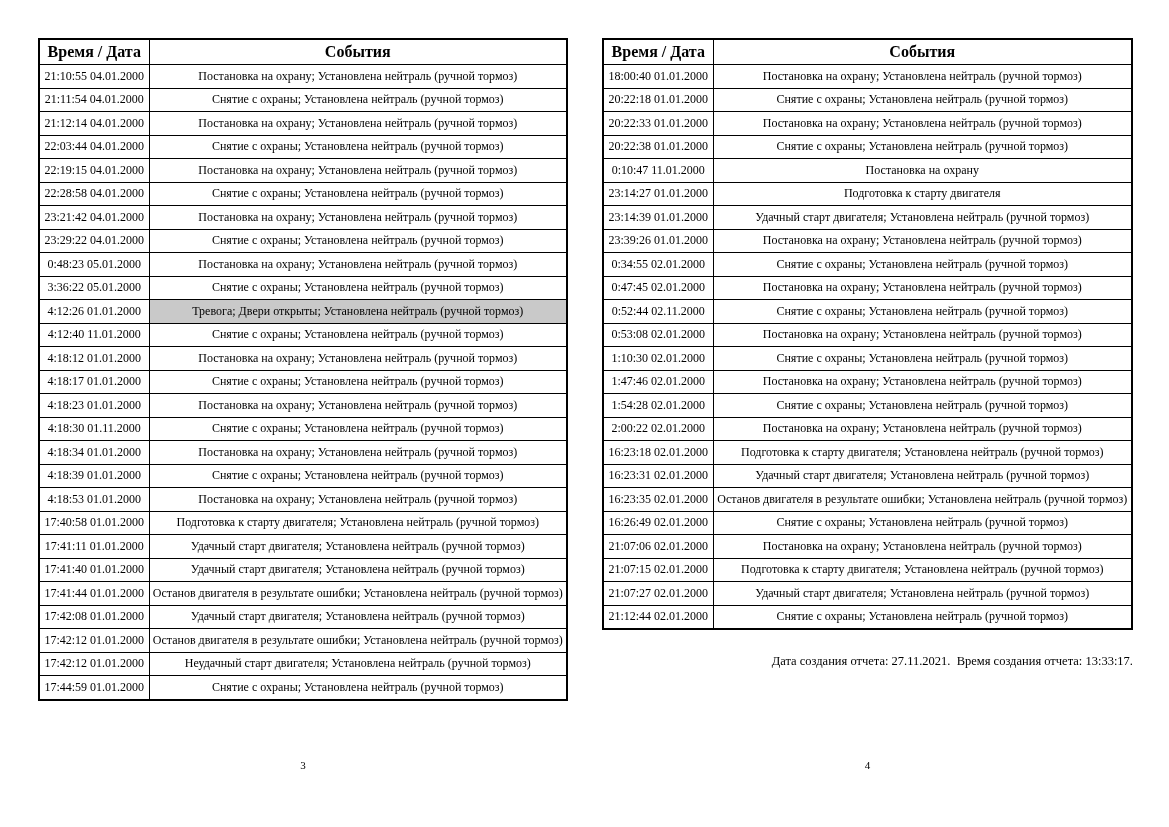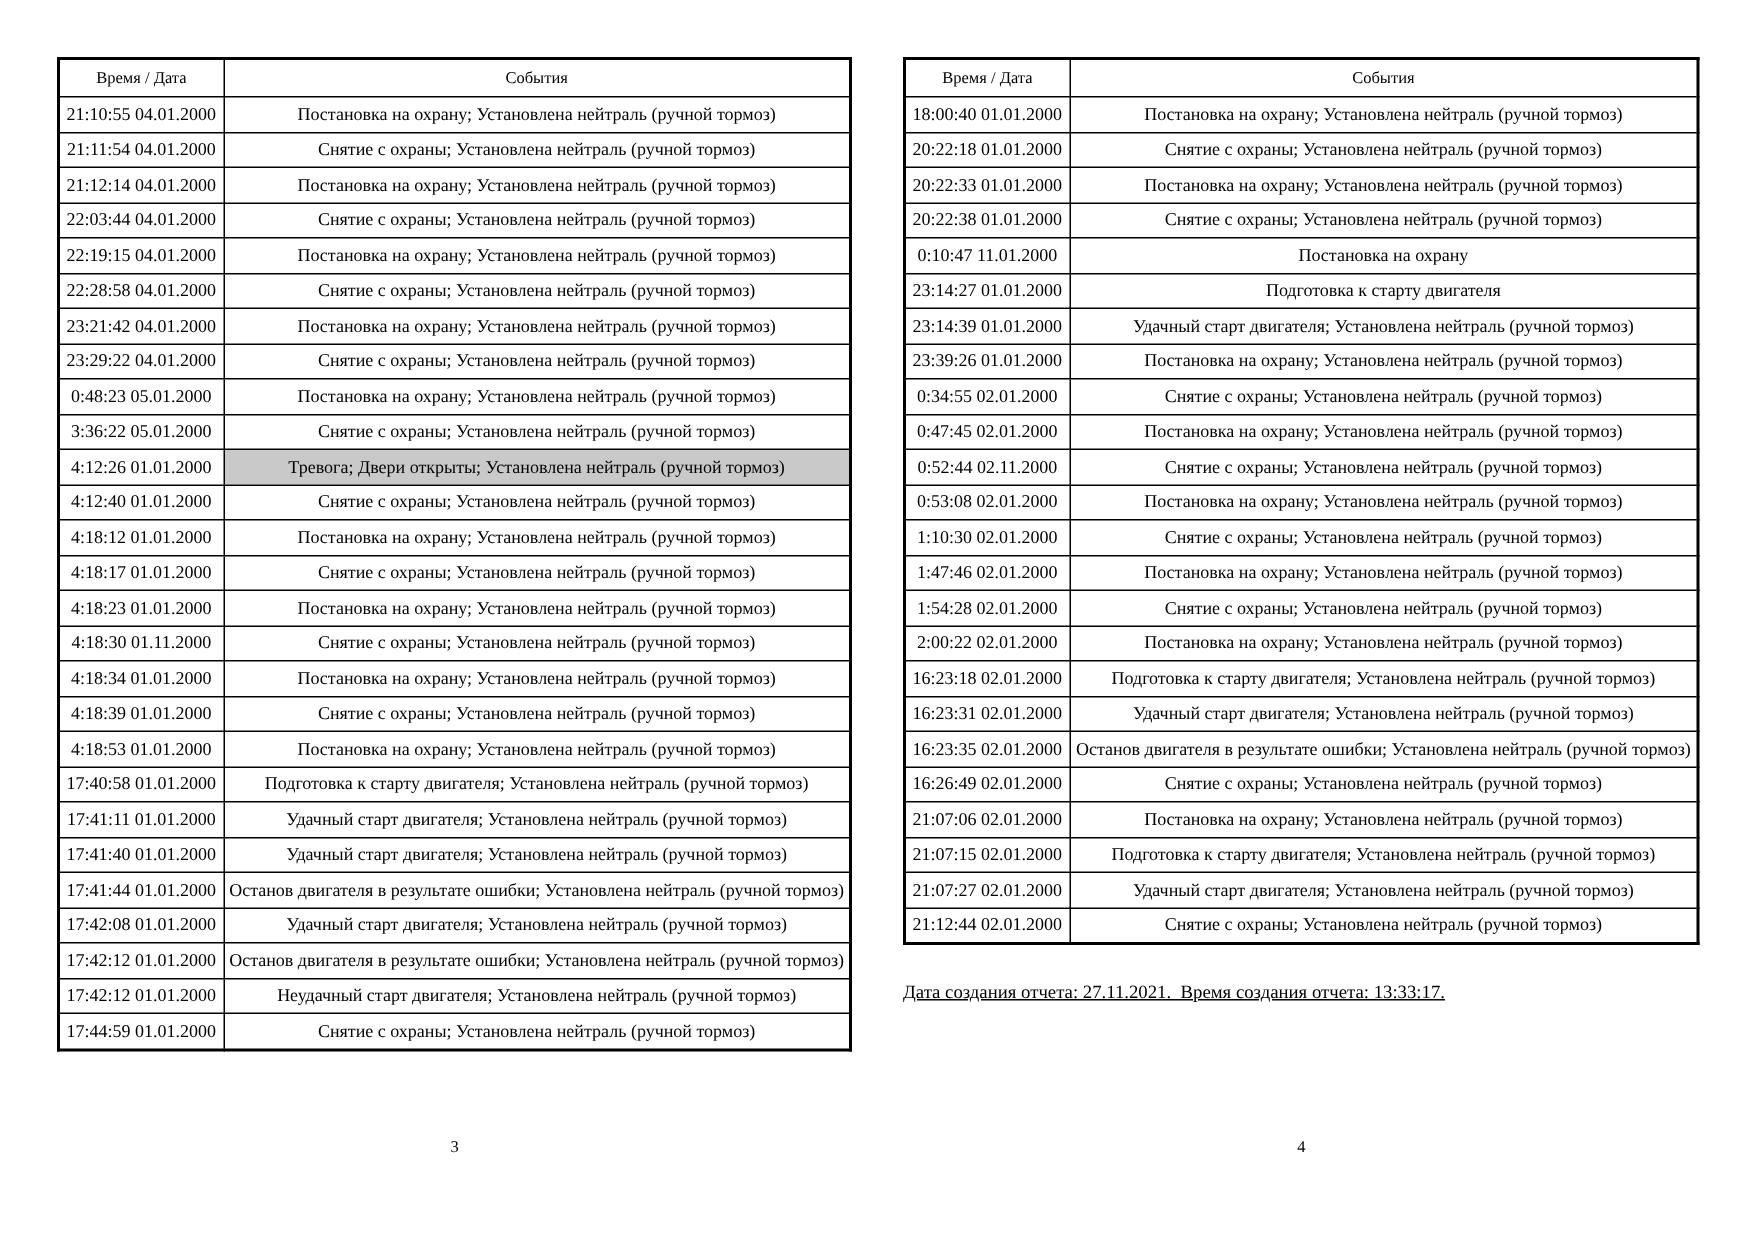--- a/index.html
+++ b/index.html
@@ -31,37 +31,36 @@
   table.events-table td {
     border: 1px solid #000;
     text-align: center;
     vertical-align: middle;
     padding: 0 3px;
     overflow: hidden;
     white-space: nowrap;
   }
   table.events-table th {
     height: 24px;
-    font-size: 11px;
-    font-weight: normal;
+    font-size: 16px;
+    font-weight: bold;
   }
   table.events-table td {
     height: 22.5px;
     font-size: 12px;
     font-weight: normal;
   }
   col.time-col  { width: 110px; }
   td.highlight  { background: var(--highlight-color, #c9c9c9); }
 
   .report-footer {
     margin-top: 24px;
-    text-align: left;
+    text-align: right;
     font-size: 12.5px;
     white-space: pre-wrap;
-    text-decoration: underline;
   }
   .page-number {
     position: absolute;
     top: 721px;
     left: 0;
     width: 100%;
     text-align: center;
     font-size: 11px;
   }
 </style>
@@ -119,21 +118,21 @@
         </tr>
         <tr>
           <td>3:36:22 05.01.2000</td>
           <td>Снятие с охраны; Установлена нейтраль (ручной тормоз)</td>
         </tr>
         <tr>
           <td>4:12:26 01.01.2000</td>
           <td class="highlight">Тревога; Двери открыты; Установлена нейтраль (ручной тормоз)</td>
         </tr>
         <tr>
-          <td>4:12:40 01.01.2000</td>
+          <td>4:12:40 11.01.2000</td>
           <td>Снятие с охраны; Установлена нейтраль (ручной тормоз)</td>
         </tr>
         <tr>
           <td>4:18:12 01.01.2000</td>
           <td>Постановка на охрану; Установлена нейтраль (ручной тормоз)</td>
         </tr>
         <tr>
           <td>4:18:17 01.01.2000</td>
           <td>Снятие с охраны; Установлена нейтраль (ручной тормоз)</td>
         </tr>

